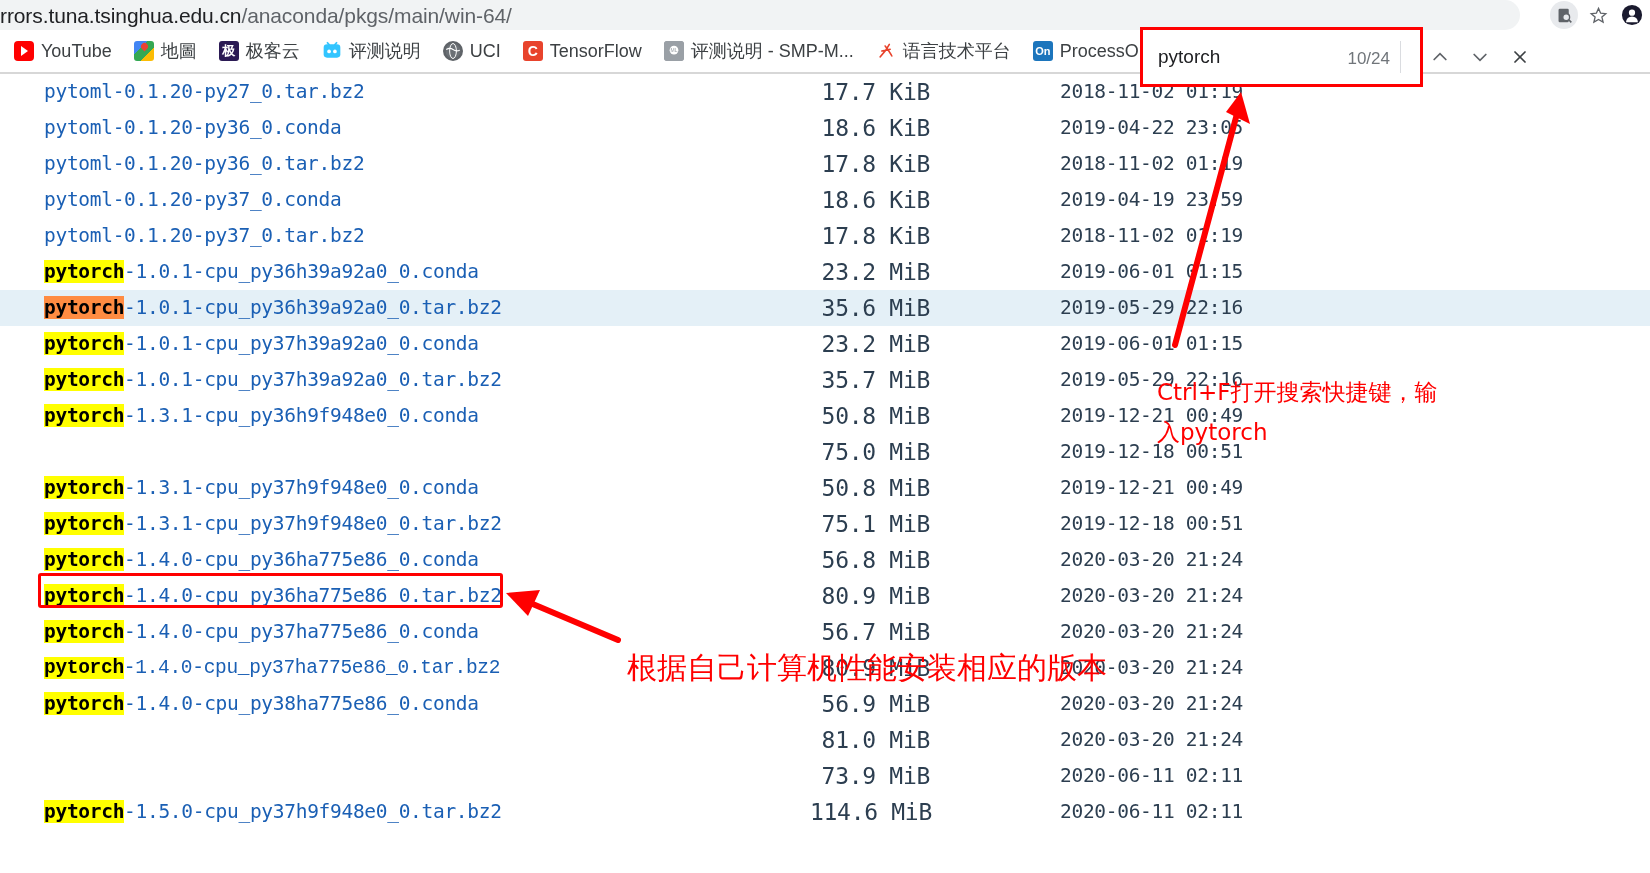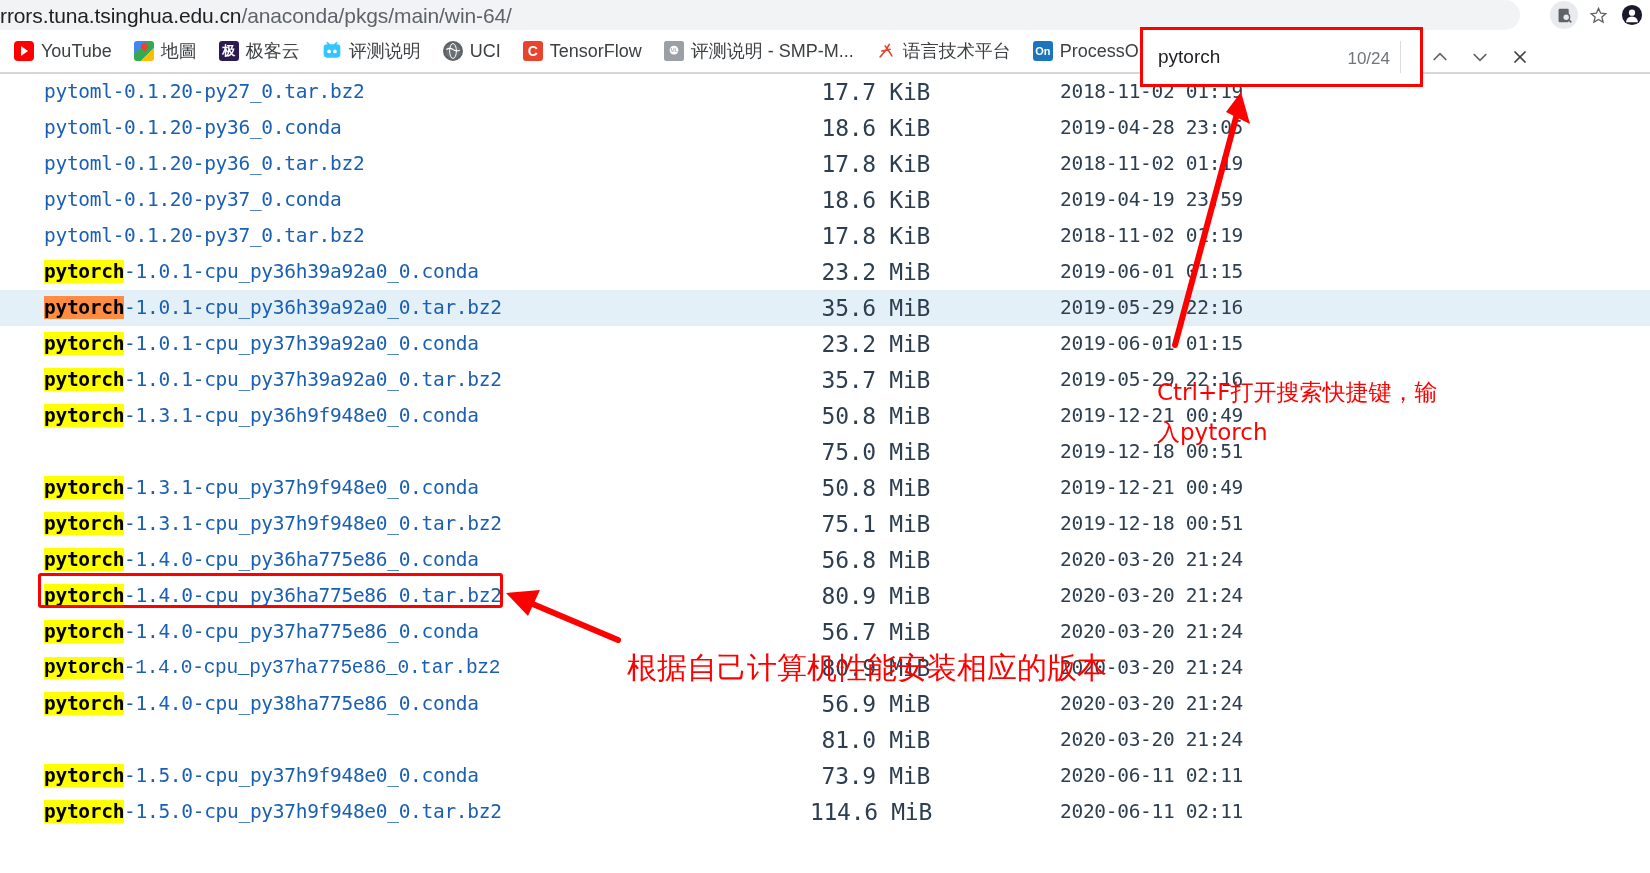--- a/index.html
+++ b/index.html
@@ -367,21 +367,21 @@
     <div class="toprule"></div>
     <div class="filelist" id="filelist">
         <div class="frow">
           <a class="fname" style="text-decoration: none;"><span>pytoml-0.1.20-py27_0.tar.bz2</span></a>
           <span class="fsize">17.7 KiB</span>
           <span class="fdate">2018-11-02 01:19</span>
         </div>
         <div class="frow">
           <a class="fname" style="text-decoration: none;"><span>pytoml-0.1.20-py36_0.conda</span></a>
           <span class="fsize">18.6 KiB</span>
-          <span class="fdate">2019-04-28 23:05</span>
+          <span class="fdate">2019-04-22 23:05</span>
         </div>
         <div class="frow">
           <a class="fname" style="text-decoration: none;"><span>pytoml-0.1.20-py36_0.tar.bz2</span></a>
           <span class="fsize">17.8 KiB</span>
           <span class="fdate">2018-11-02 01:19</span>
         </div>
         <div class="frow">
           <a class="fname" style="text-decoration: none;"><span>pytoml-0.1.20-py37_0.conda</span></a>
           <span class="fsize">18.6 KiB</span>
           <span class="fdate">2019-04-19 23:59</span>
@@ -453,21 +453,20 @@
         <div class="frow">
           <a class="fname" style="text-decoration: none;"><span class="hl">pytorch</span><span>-1.4.0-cpu_py38ha775e86_0.conda</span></a>
           <span class="fsize">56.9 MiB</span>
           <span class="fdate">2020-03-20 21:24</span>
         </div>
         <div class="frow">
           <span class="fsize">81.0 MiB</span>
           <span class="fdate">2020-03-20 21:24</span>
         </div>
         <div class="frow">
-          <a class="fname" style="text-decoration: none;"><span class="hl">pytorch</span><span>-1.5.0-cpu_py37h9f948e0_0.conda</span></a>
           <span class="fsize">73.9 MiB</span>
           <span class="fdate">2020-06-11 02:11</span>
         </div>
         <div class="frow">
           <a class="fname" style="text-decoration: none;"><span class="hl">pytorch</span><span>-1.5.0-cpu_py37h9f948e0_0.tar.bz2</span></a>
           <span class="fsize">114.6 MiB</span>
           <span class="fdate">2020-06-11 02:11</span>
         </div>
       </div>
 

